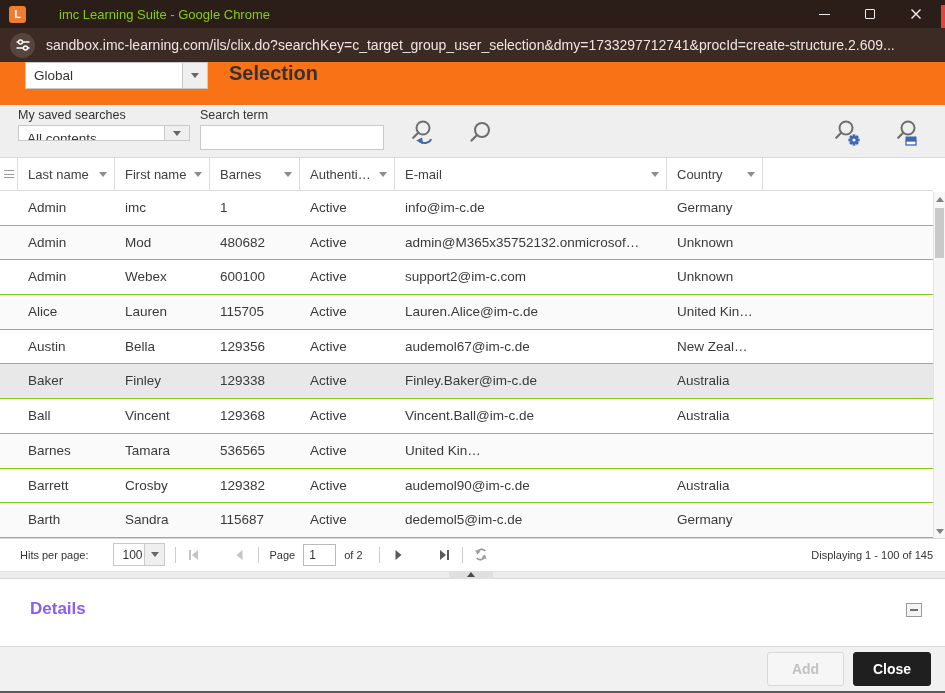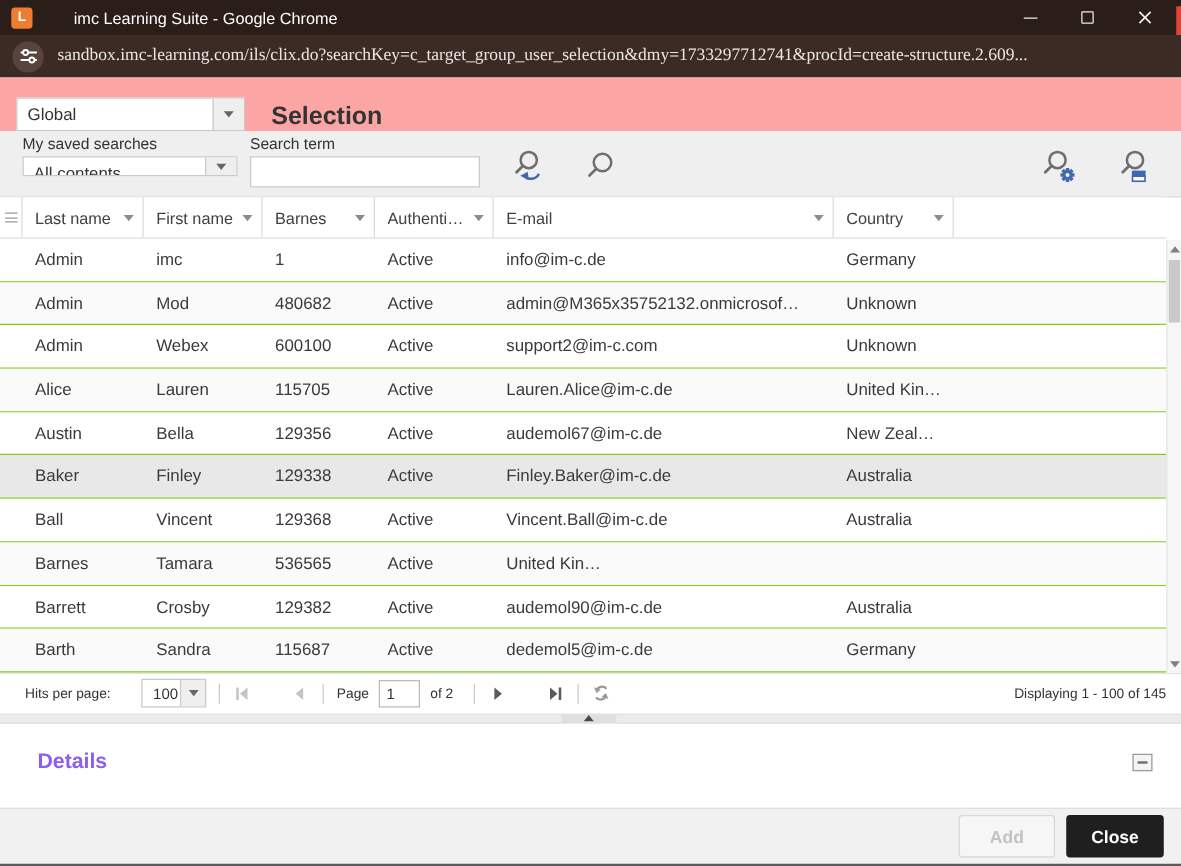--- a/index.html
+++ b/index.html
@@ -3,34 +3,34 @@
 <meta charset="utf-8">
 <style>
   * { margin:0; padding:0; box-sizing:border-box; }
   html,body { background:#9a9a9a; }
   body { font-family:"Liberation Sans", sans-serif; }
   .window { width:945px; height:693px; background:#fff; position:relative; overflow:hidden; }
 
   
   .titlebar { height:28px; background:#2b1d18; display:flex; align-items:center; padding-left:9px; position:relative; }
   .favicon { width:17px; height:17px; background:#ee7c31; border-radius:3px; color:#fff; font-size:11px; font-weight:bold; text-align:center; line-height:17px; flex:0 0 auto; }
-  .win-title { color:#ffffff; font-size:13px; margin-left:9px; flex:1; white-space:nowrap; overflow:hidden;padding-left:24px; }
+  .win-title { color:#84cc16; font-size:13px; margin-left:9px; flex:1; white-space:nowrap; overflow:hidden;padding-left:24px; }
   .win-controls { display:flex; height:28px; margin-right:6px; }
   .win-btn { width:46px; height:28px; display:flex; align-items:center; justify-content:center; cursor:default; }
   .min-glyph { display:block; width:11px; border-top:1.4px solid #efeceb; }
   .max-glyph { display:block; width:10px; height:10px; border:1.4px solid #efeceb; border-radius:1px; }
   .red-sliver { position:absolute; right:0; top:5px; width:4px; height:23px; background:#e0443a; }
 
   
-  .urlbar { height:34px; background:#3c2b24; display:flex; align-items:center; padding-left:10px;font-family:Liberation Serif, serif; }
+  .urlbar { height:34px; background:#3c2b24; display:flex; align-items:center; padding-left:10px; }
   .tune-circle { width:25px; height:25px; border-radius:50%; background:#57453d; display:flex; align-items:center; justify-content:center; flex:0 0 auto; }
   .url-text { color:#ece6e3; font-size:14px; margin-left:11px; white-space:nowrap; overflow:hidden; }
 
   
-  .row-top { height:43px; display:flex; align-items:flex-end; padding-left:13px; background:#fca5a5; }
+  .row-top { height:43px; display:flex; align-items:flex-start; padding-left:25px; background:#f97316; }
   .selectbox { background:#fff; border:1px solid #c9c9c9; display:flex; align-items:stretch; height:27px; }
   .selectbox .sel-val { flex:1; font-size:13.5px; color:#333; padding:5px 0 0 8px; white-space:nowrap; overflow:hidden; }
   .chev-box { width:25px; border-left:1px solid #c9c9c9; background:#efefef; display:flex; align-items:center; justify-content:center; }
   .chev { width:0; height:0; border-left:4.5px solid transparent; border-right:4.5px solid transparent; border-top:5px solid #666; }
   .global-sel { width:183px; }
   .page-title { font-size:20px; font-weight:700; color:#333; margin-left:21px; }
 
   .row-search { height:52px; background:#efefef; position:relative; }
   .fld-label { position:absolute; font-size:12.5px; color:#333; top:3px; }
   .lbl-saved { left:18px; } .lbl-term { left:200px; }

